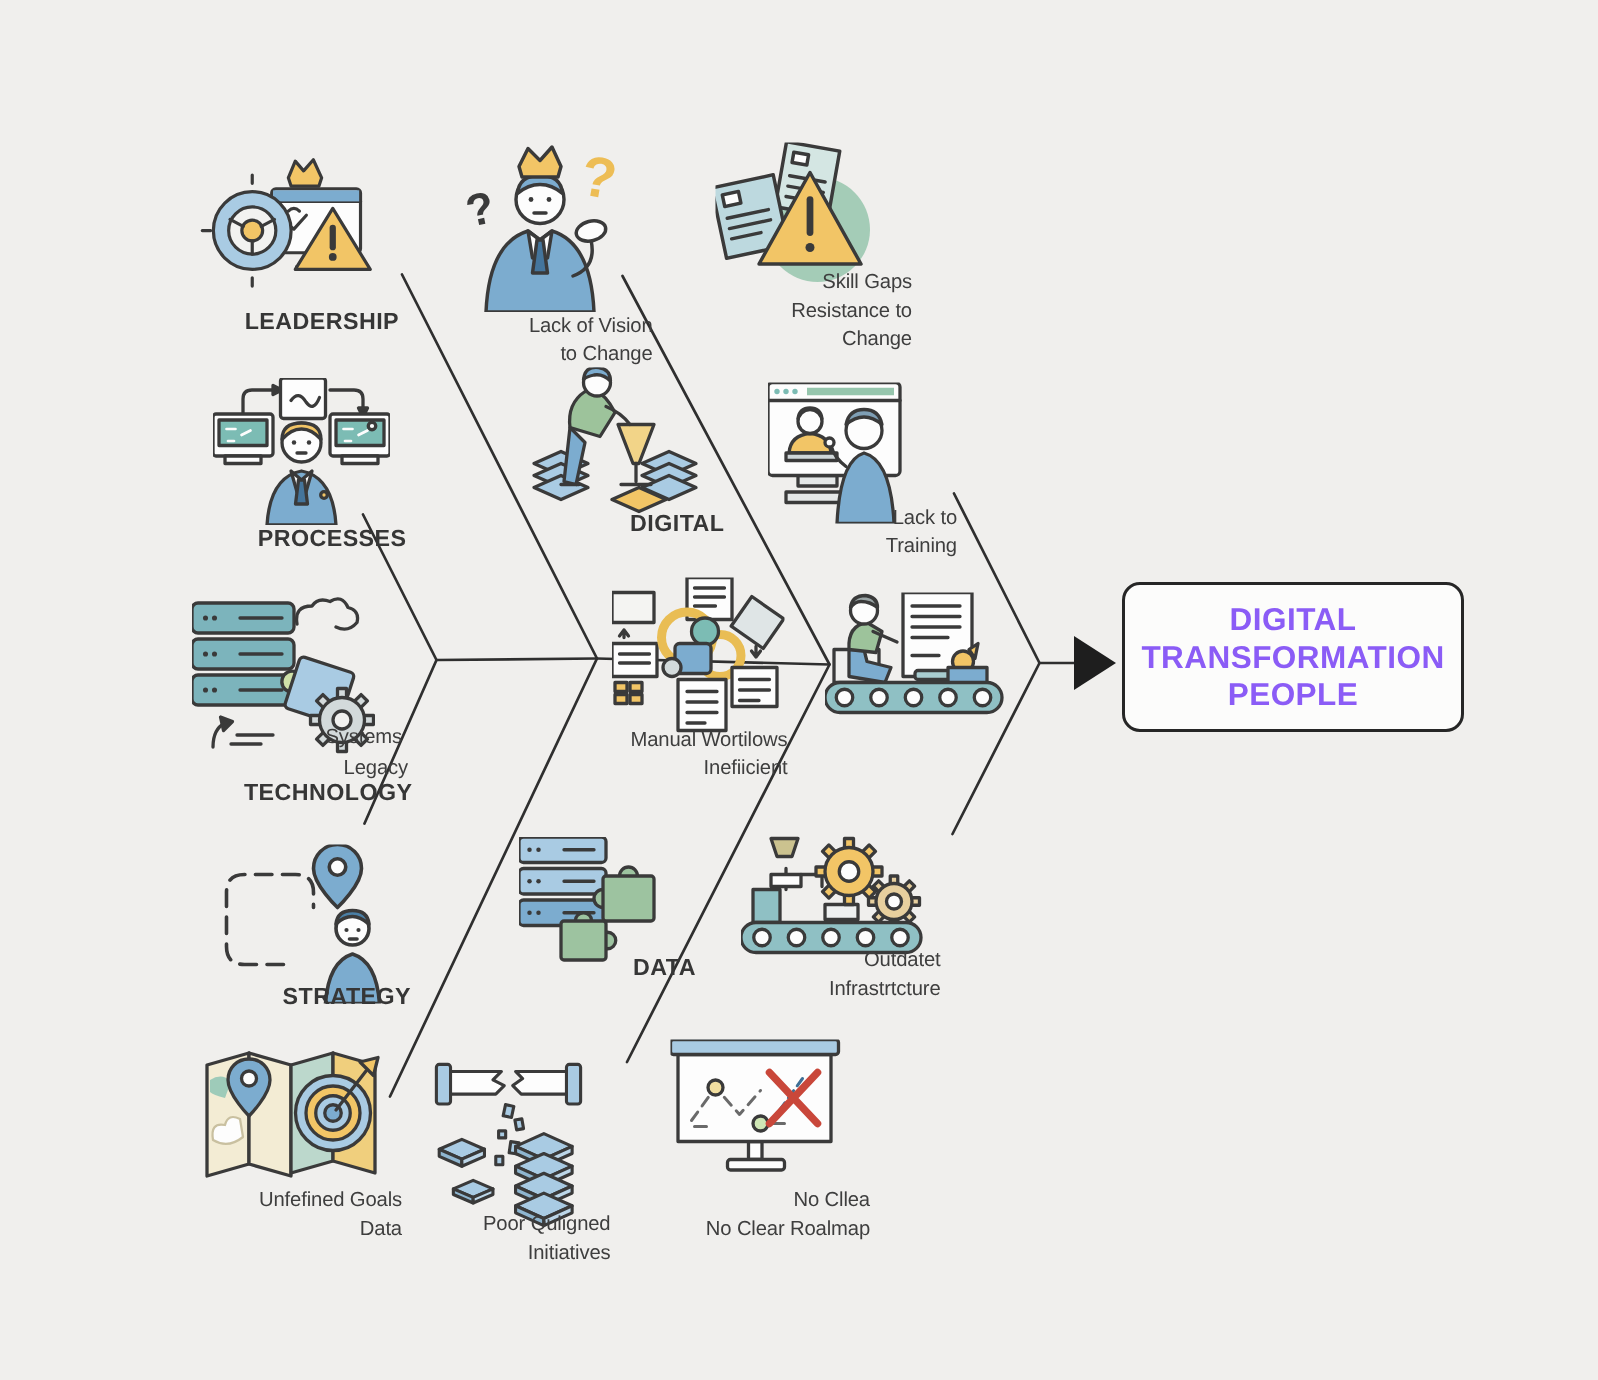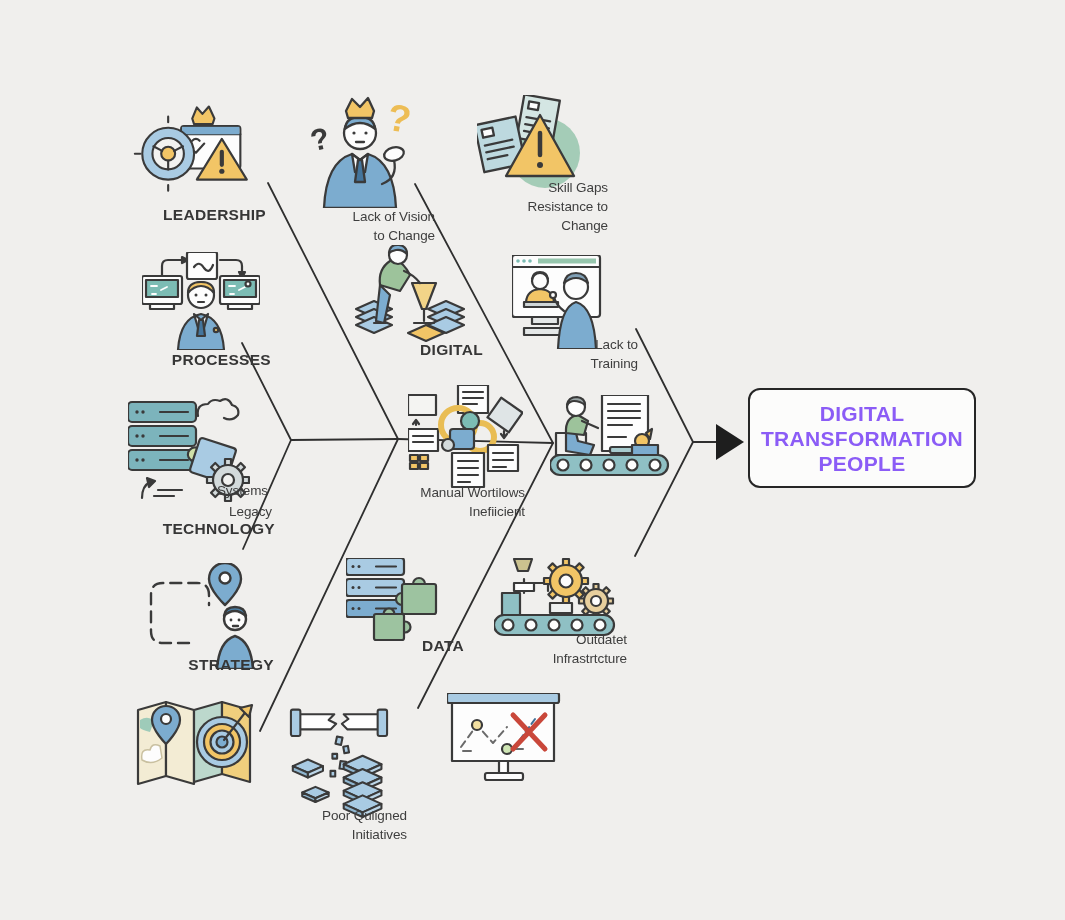--- a/index.html
+++ b/index.html
@@ -487,26 +487,34 @@
 
   <div class="lbl cat" style="left:324px;top:636px;width:140px">
     <span>DATA</span>
   </div>
 
   <div class="lbl" style="left:477px;top:630px;width:150px">
     <span>Outdatet</span>
     <span>Infrastrtcture</span>
   </div>
 
+  <div class="lbl" style="left:118px;top:790px;width:150px">
+    <span>Unfefined Goals</span>
+    <span>Data</span>
+  </div>
 
   <div class="lbl" style="left:257px;top:806px;width:150px">
     <span>Poor Quligned</span>
     <span>Initiatives</span>
   </div>
 
+  <div class="lbl" style="left:430px;top:790px;width:150px">
+    <span>No Cllea</span>
+    <span>No Clear Roalmap</span>
+  </div>
 
   <div class="outcome-box">
     <span>DIGITAL</span>
     <span>TRANSFORMATION</span>
     <span>PEOPLE</span>
   </div>
 
 </div>
 
 </body></html>

